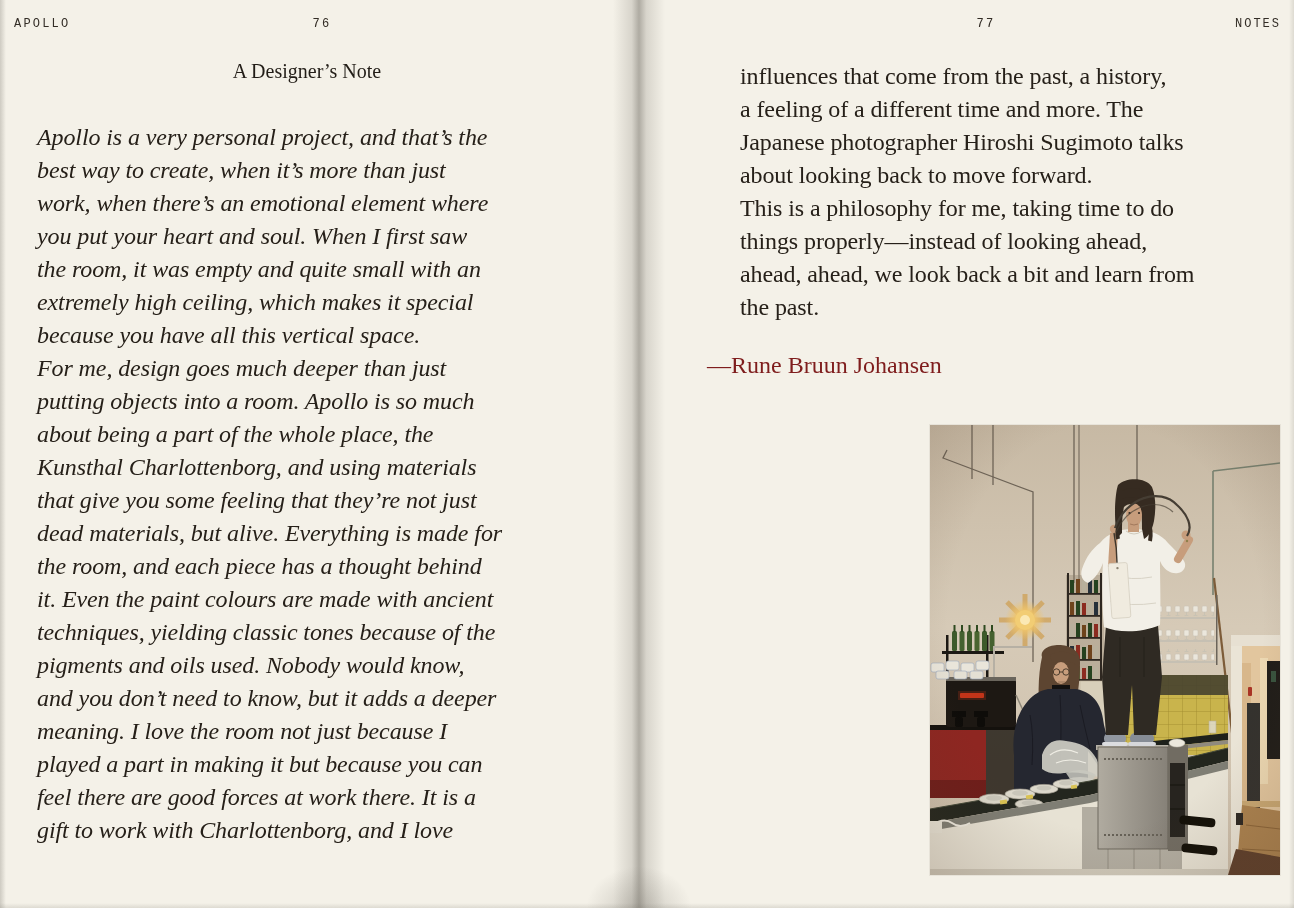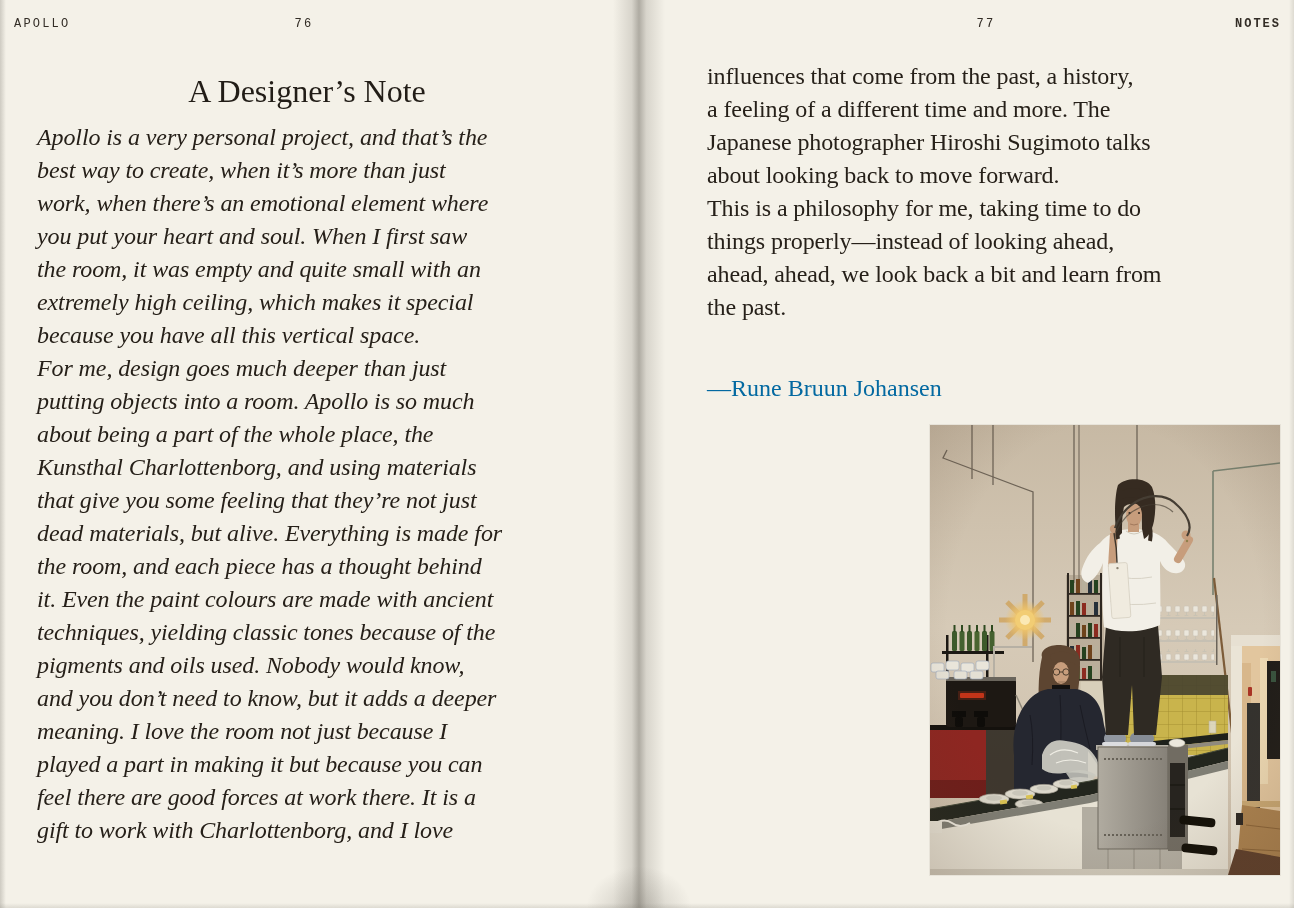--- a/index.html
+++ b/index.html
@@ -12,38 +12,38 @@
     position:relative;
   }
   .spread{position:absolute;inset:0;}
   .runhead{
     position:absolute;top:17px;
     font-family:"Liberation Mono","DejaVu Sans Mono",monospace;
     font-size:12px;letter-spacing:2.2px;color:#332d26;
     white-space:nowrap;
   }
   #rh-apollo{left:14px;}
-  #rh-folio-l{left:304px;transform:translateX(-50%);}
+  #rh-folio-l{left:322px;transform:translateX(-50%);}
   #rh-folio-r{left:986px;transform:translateX(-50%);}
-  #rh-notes{right:13px;letter-spacing:2px;font-weight:bold;}
+  #rh-notes{right:13px;letter-spacing:2px;}
   .title{
     position:absolute;left:37px;top:55px;width:540px;
-    text-align:center;font-size:32px;line-height:33px;color:#221d17;margin-top:20px;
+    text-align:center;font-size:20px;line-height:33px;color:#221d17;
   }
   .bodytext{
     position:absolute;
     font-size:24px;line-height:33px;
     letter-spacing:-0.1px;
     white-space:pre;color:#262019;
   }
   #body-left{left:37px;top:121px;width:552px;font-style:italic;}
-  #body-right{left:707px;top:60px;width:545px;}
+  #body-right{left:740px;top:60px;width:545px;}
   .attribution{
-    position:absolute;left:707px;top:372px;
-    font-size:24px;line-height:33px;white-space:pre;color:#0369a1;
+    position:absolute;left:707px;top:349px;
+    font-size:24px;line-height:33px;white-space:pre;color:#7f1d1d;
   }
   .photo{
     position:absolute;left:930px;top:425px;width:350px;height:450px;
     box-shadow:0 0 0 1px rgba(90,70,45,0.08);
   }
   .photo svg{display:block;}
   .spine{
     position:absolute;top:0;left:613px;width:52px;height:908px;
     background:linear-gradient(to right,
       rgba(150,146,137,0) 0%,

